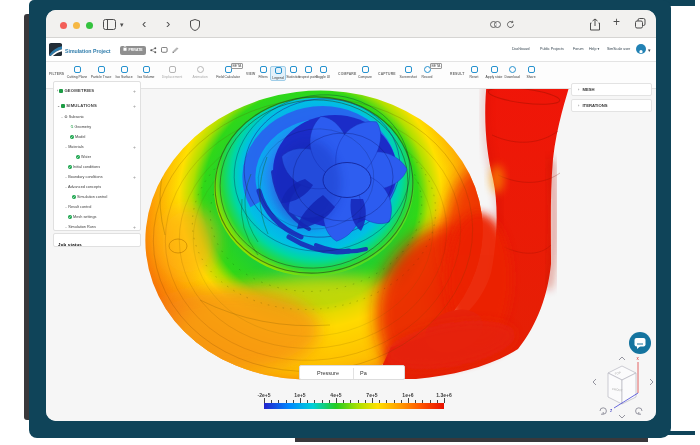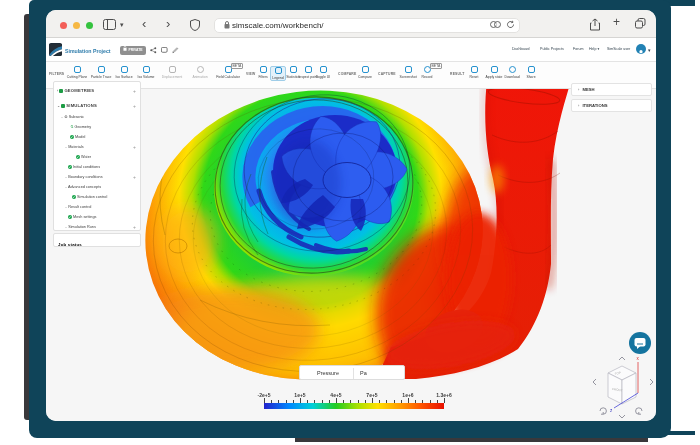--- a/index.html
+++ b/index.html
@@ -174,24 +174,20 @@
     <svg class="abs" style="left:57px;top:9px" width="13" height="11" viewBox="0 0 13 11">
           <rect x="0.5" y="0.5" width="12" height="10" rx="2" fill="none" stroke="#4d4d4d"></rect>
           <line x1="4.5" y1="0.5" x2="4.5" y2="10.5" stroke="#4d4d4d"></line>
         </svg>
     <div class="abs ci" style="left:74px;font-size:7px;top:11px">▾</div>
     <div class="abs ci" style="left:96px">‹</div>
     <div class="abs ci" style="left:120px">›</div>
     <svg class="abs" style="left:144px;top:9px" width="10" height="12" viewBox="0 0 10 12">
           <path d="M5 0.5 L9.5 2 V6 C9.5 9 7.5 10.8 5 11.5 C2.5 10.8 0.5 9 0.5 6 V2 Z" fill="none" stroke="#4d4d4d"></path>
         </svg>
-    <div class="abs" id="addr"><svg width="6" height="8" viewBox="0 0 6 8" style="vertical-align:-1px;margin-right:2px">
-            <rect x="0.5" y="3" width="5" height="4.5" rx="0.8" fill="#777"></rect>
-            <path d="M1.5 3 V2 a1.5 1.5 0 0 1 3 0 V3" fill="none" stroke="#777"></path>
-          </svg>simscale.com/workbench/</div>
     <svg class="abs" style="left:444px;top:10px" width="11" height="9" viewBox="0 0 11 9">
           <circle cx="3.5" cy="4.5" r="3" fill="none" stroke="#555" stroke-width="0.9"></circle>
           <circle cx="7.5" cy="4.5" r="3" fill="#f8f8f8" fill-opacity="0.6" stroke="#555" stroke-width="0.9"></circle>
         </svg>
     <svg class="abs" style="left:460px;top:10px" width="9" height="9" viewBox="0 0 9 9">
           <path d="M7.5 4.5 a3 3 0 1 1 -1 -2.2 M6.5 0.8 l0.4 1.6 l-1.7 0.3" fill="none" stroke="#555" stroke-width="0.9"></path>
         </svg>
     <svg class="abs" style="left:543px;top:8px" width="12" height="13" viewBox="0 0 12 13">
           <path d="M6 1 V8 M3.5 3 L6 1 L8.5 3" fill="none" stroke="#4d4d4d"></path>
           <path d="M2.5 5 H1.5 V12 H10.5 V5 H9.5" fill="none" stroke="#4d4d4d"></path>

